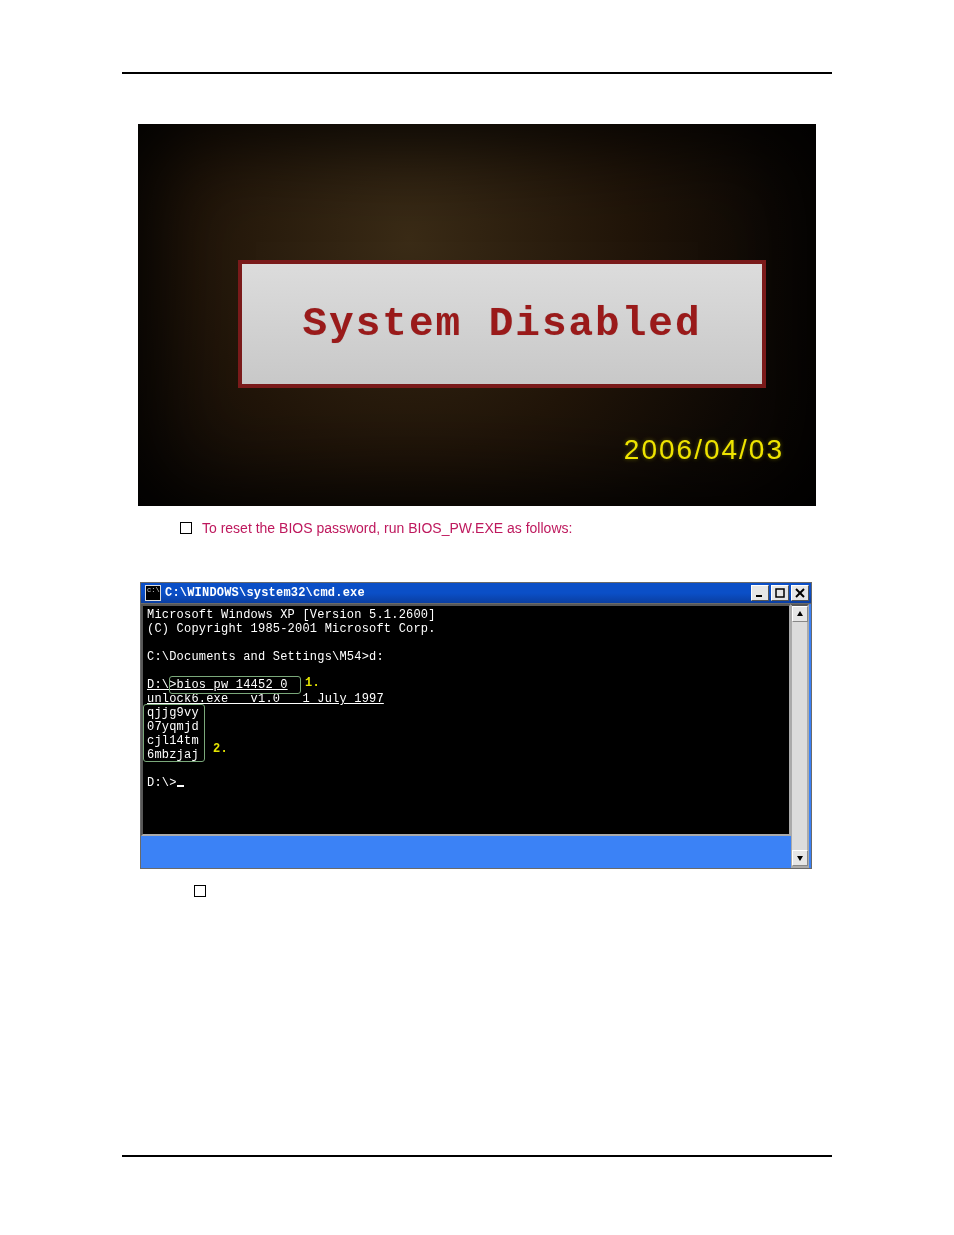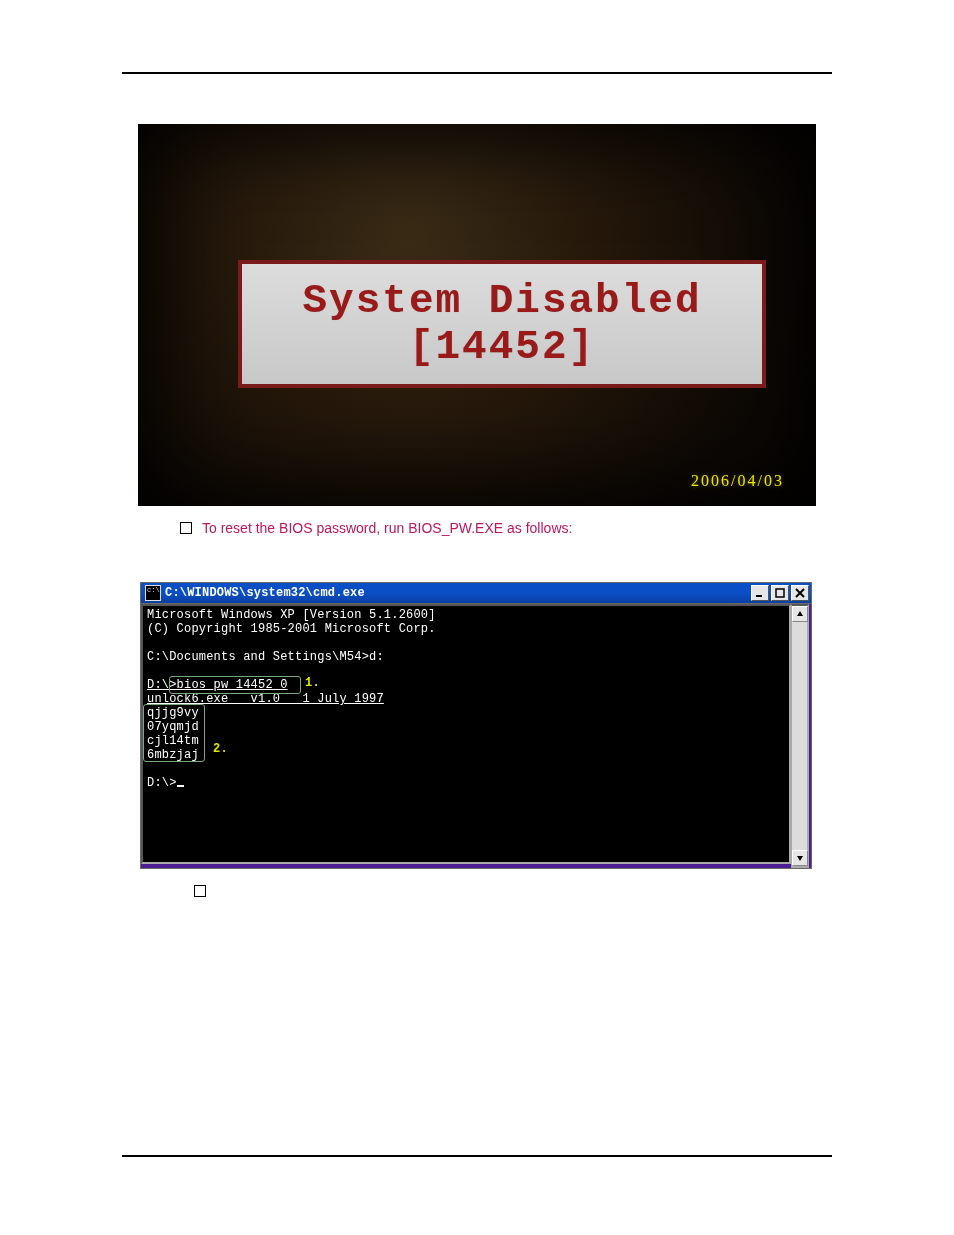--- a/index.html
+++ b/index.html
@@ -65,24 +65,24 @@
     font-family: "Lucida Console","Courier New",monospace;
     color: #9a1a1a;
     font-weight: bold;
     font-size: 41px;
     letter-spacing: 2px;
     text-shadow: 0 0 1px rgba(0,0,0,0.2);
   }
   .bios-box span { display: block; }
   .photo-date {
     position: absolute;
-    bottom: 16px;
+    bottom: 40px;
     right: 32px;
-    font-family: Liberation Serif, serif;
-    font-size: 16px;
+    font-family: Liberation Sans, sans-serif;
+    font-size: 28px;
     color: #efe400;
     letter-spacing: 2px;
     text-shadow: 0 0 4px rgba(255,255,0,0.35);
   }
   
   .bullet-block {
     margin-top: 12px;
     margin-left: 58px;
     margin-right: 20px;
     line-height: 1.45;
@@ -102,21 +102,21 @@
   .photo2-wrap {
     margin-top: 44px;
     margin-left: 18px;
   }
   .cmd-window {
     width: 670px;
     border: 1px solid #6a6a6a;
     font-family: "Lucida Console","Courier New",monospace;
     font-size: 12px;
     line-height: 14px;
-    background: #4c1d95;
+    background: #3b82f6;
     position: relative;
   }
   .titlebar {
     display: flex;
     align-items: center;
     height: 20px;
     background: linear-gradient(180deg,#0b4fc7 0%, #0b4fc7 50%, #0a3ea1 100%);
     color: #fff;
     padding-left: 4px;
     border-bottom: 1px solid #6a6a6a;
@@ -163,21 +163,21 @@
   }
   .win-btn svg { display: block; }
   .cmd-body {
     position: relative;
     display: flex;
   }
   .terminal {
     background: #000;
     color: #fff;
     width: 650px;
-    height: 260px;
+    height: 232px;
     border: 2px inset #aaa;
     box-sizing: border-box;
     padding: 2px 4px;
     white-space: pre;
     position: relative;
     overflow: hidden;
     letter-spacing: 0.2px;
   }
   .scrollbar {
     width: 18px;
@@ -230,21 +230,20 @@
 
   <div class="header">
     <span></span>
     <span></span>
   </div>
 
   <div class="photo1-wrap">
     <div class="photo1">
       <div class="bios-box">
         <span>System Disabled</span>
-        <span>[14452]</span>
       </div>
       <div class="photo-date">2006/04/03</div>
     </div>
   </div>
 
   <div class="bullet-block">
     <span class="bullet-sq"></span><span>To reset the BIOS password, run BIOS_PW.EXE as follows:</span>
   </div>
 
   <div class="photo2-wrap">

